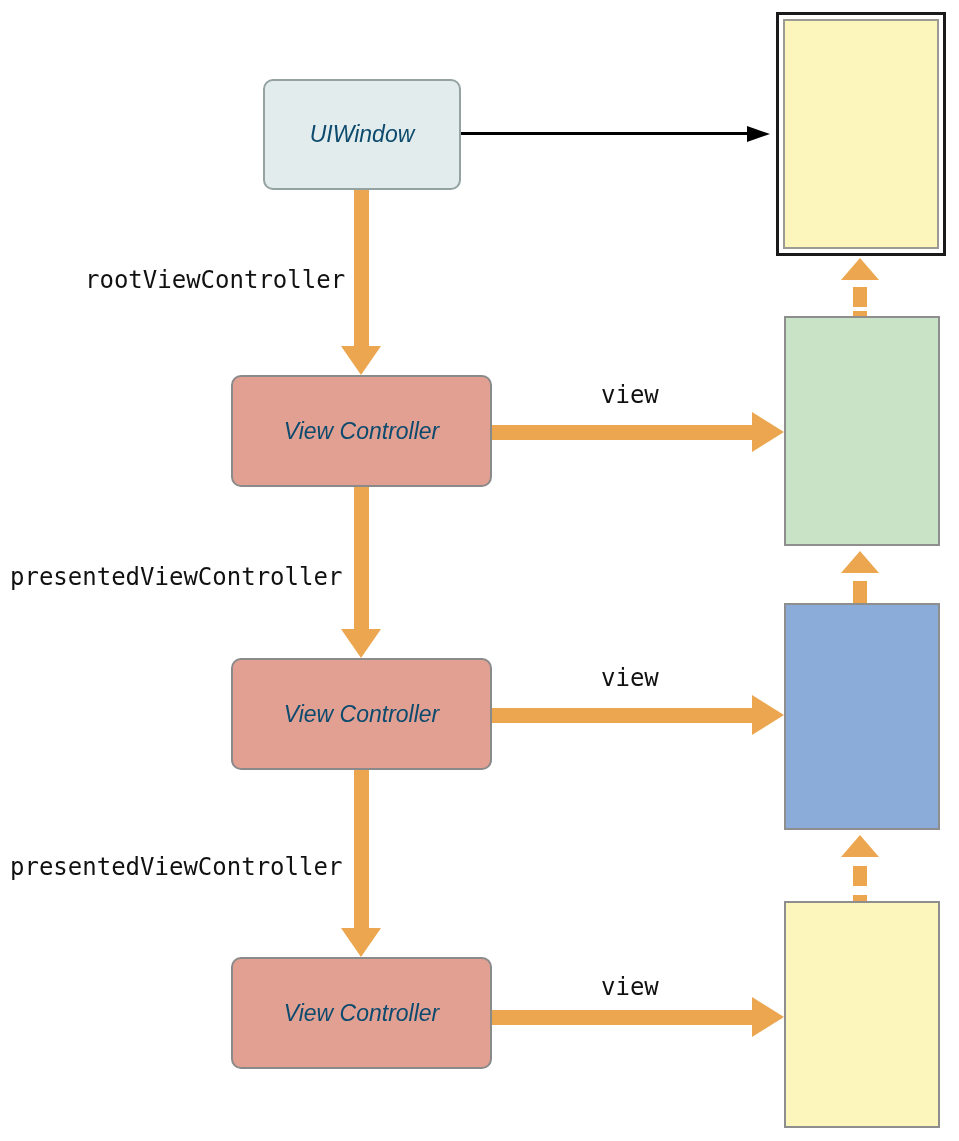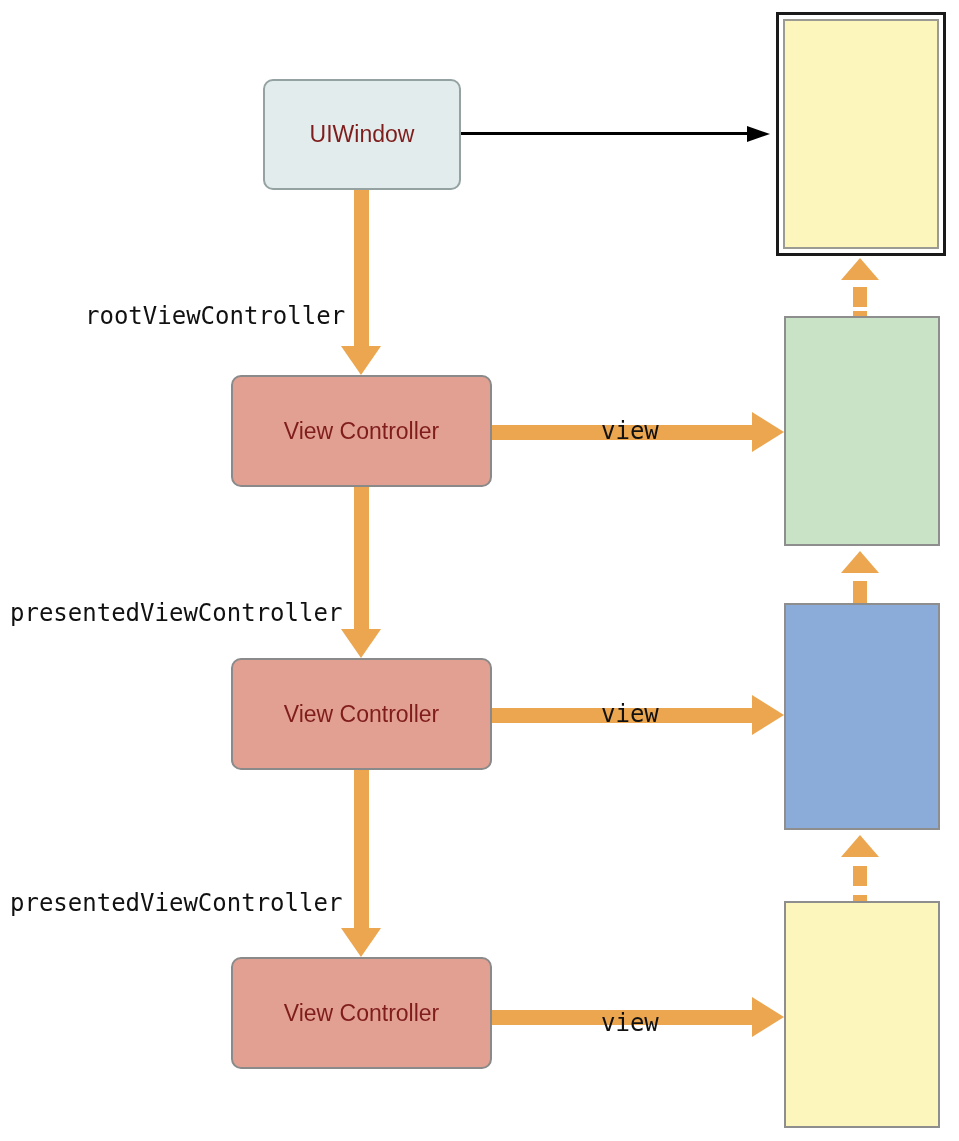--- a/index.html
+++ b/index.html
@@ -16,21 +16,22 @@
     overflow: hidden;
   }
 
   
   .node {
     position: absolute;
     box-sizing: border-box;
     display: flex;
     align-items: center;
     justify-content: center;
-    color: #7f1d1d;
+    color: #0c4a6e;
+    font-style: italic;
   }
   .uiwindow {
     left: 263px; top: 79px; width: 198px; height: 111px;
     background: var(--window_fill, #e3ecec);
     border: 2px solid #94a2a2;
     border-radius: 10px;
     font-size: 23px;
   }
   .vc {
     left: 231px; width: 261px; height: 112px;
@@ -65,21 +66,20 @@
   .yellow-box { top: 901px; height: 227px; background: var(--yellow, #fcf6bc); }
 
   
   .code-label {
     position: absolute;
     font-family: "DejaVu Sans Mono", monospace;
     font-size: 24px;
     line-height: 1;
     color: #111111;
     white-space: nowrap;
-    margin-top: 36px;
   }
   .lbl-root  { left: 85px;  top: 268px; }
   .lbl-pres1 { left: 10px;  top: 565px; }
   .lbl-pres2 { left: 10px;  top: 855px; }
   .lbl-view1 { left: 601px; top: 383px; }
   .lbl-view2 { left: 601px; top: 666px; }
   .lbl-view3 { left: 601px; top: 975px; }
 
   
   .oshaft-v {

